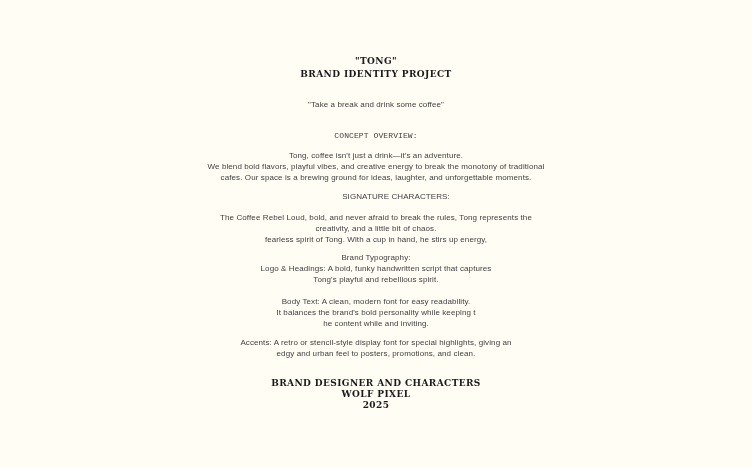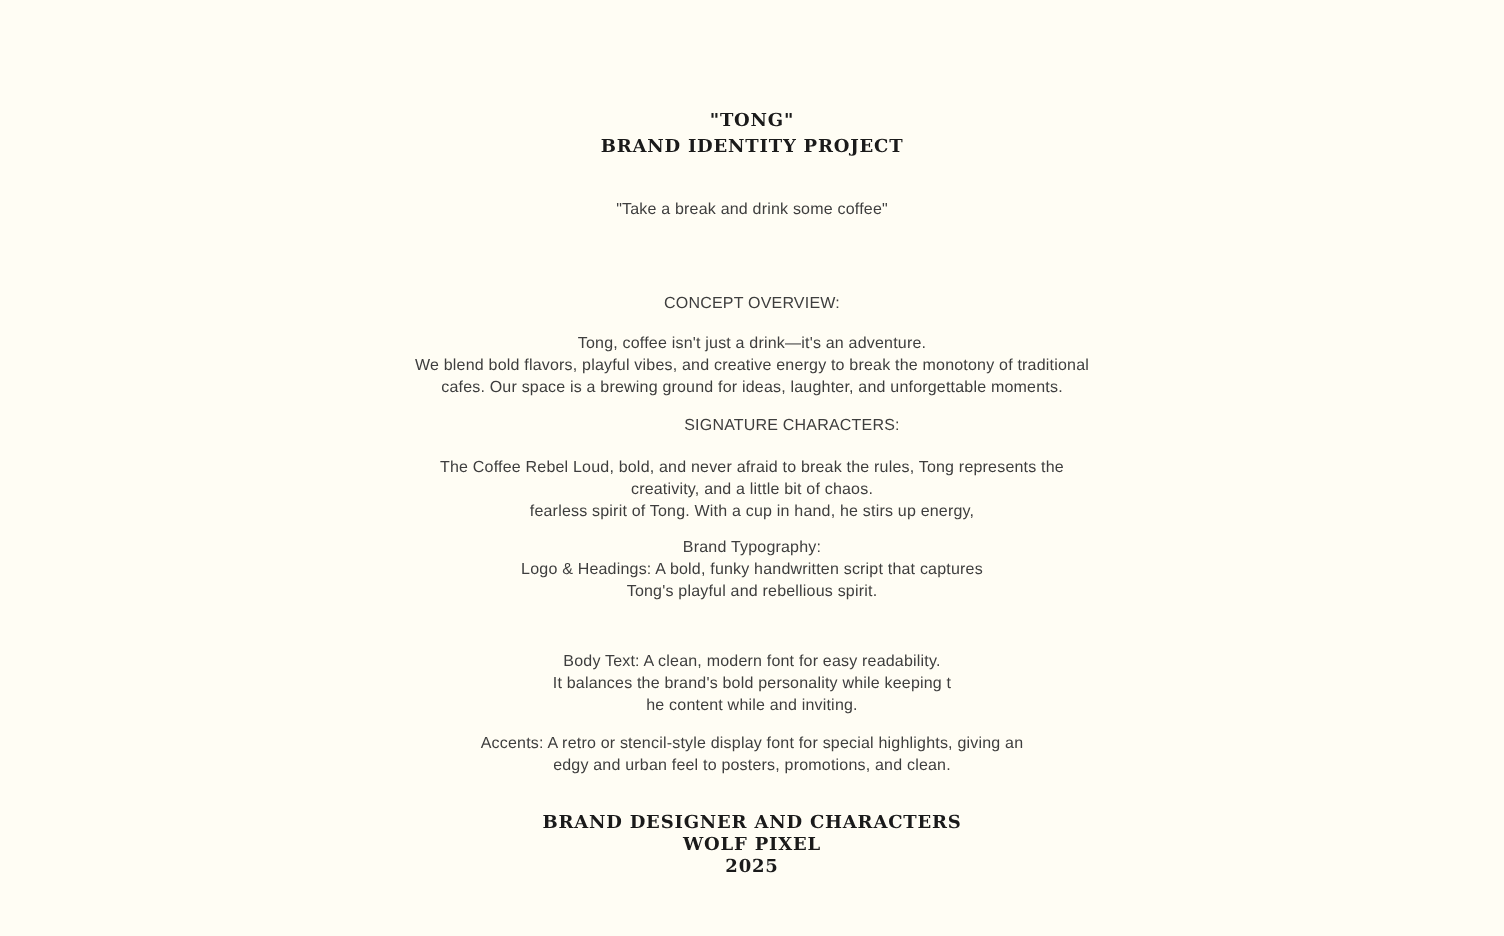--- a/index.html
+++ b/index.html
@@ -23,26 +23,26 @@
   }
   .display-line {
     font-family: "DejaVu Serif", serif;
     font-weight: bold;
     color: #1A1A1A;
     font-size: 9px;
     line-height: 13px;
     letter-spacing: 0.4px;
   }
   .tagline        { margin-top: 18px; }
-  .concept-head   { margin-top: 36px; }
+  .concept-head   { margin-top: 20px; font-family: Liberation Mono, monospace; }
   .concept-para   { margin-top: 9px; }
   .chars-head     { margin-top: 8px; margin-left: 40px; }
   .chars-para     { margin-top: 10px; }
   .typo-para-1    { margin-top: 7px; }
-  .typo-para-2    { margin-top: 24px; text-align: center; }
+  .typo-para-2    { margin-top: 11px; text-align: center; }
   .typo-para-3    { margin-top: 8px; }
   .footer         { margin-top: 19px; }
   .footer .display-line { line-height: 11px; }
 </style>
 </head>
 <body>
 
 <div class="doc">
 
   <div>

